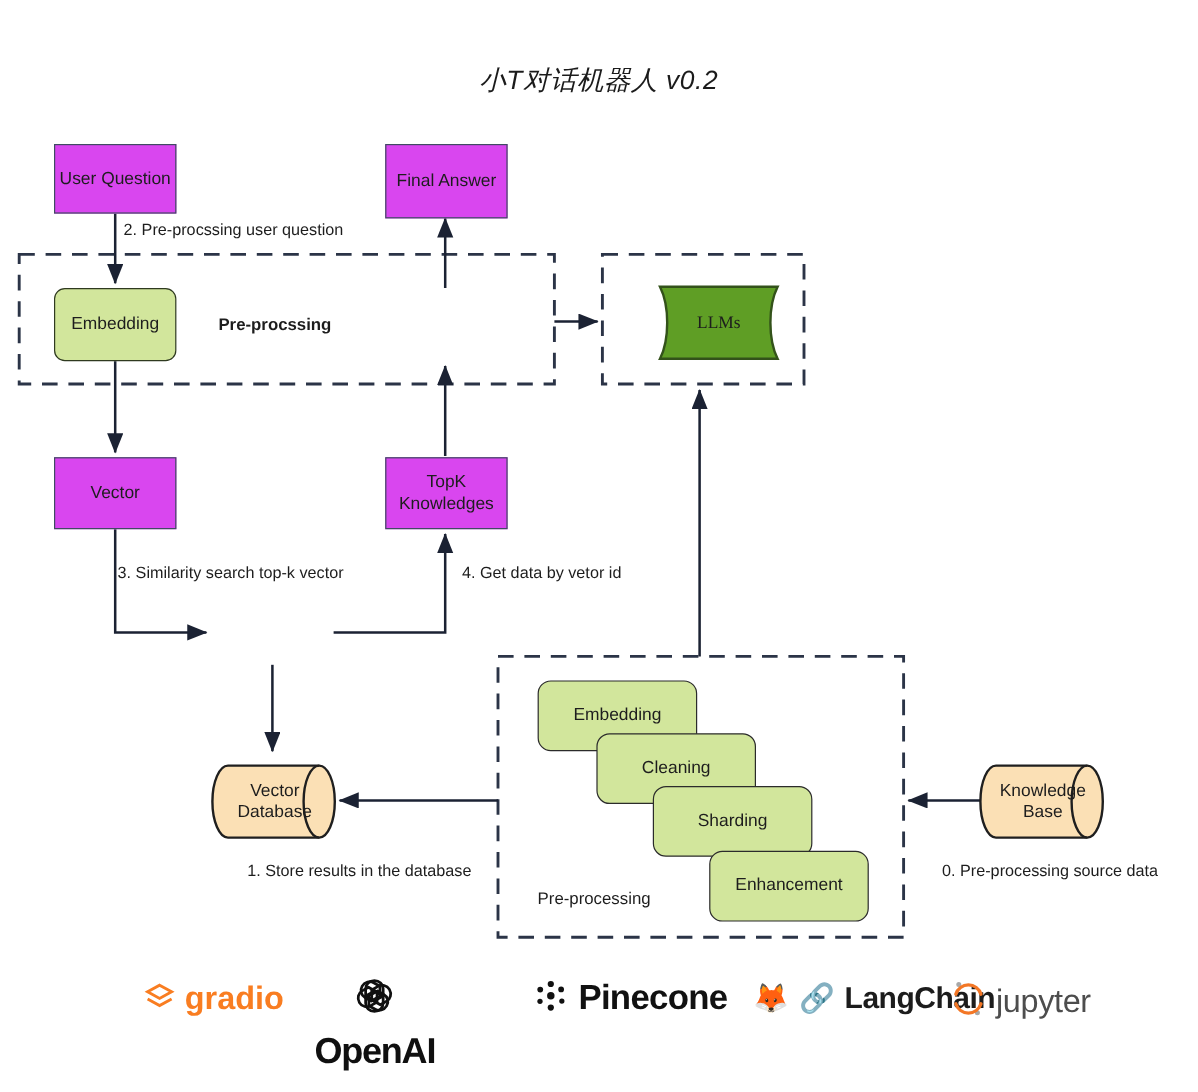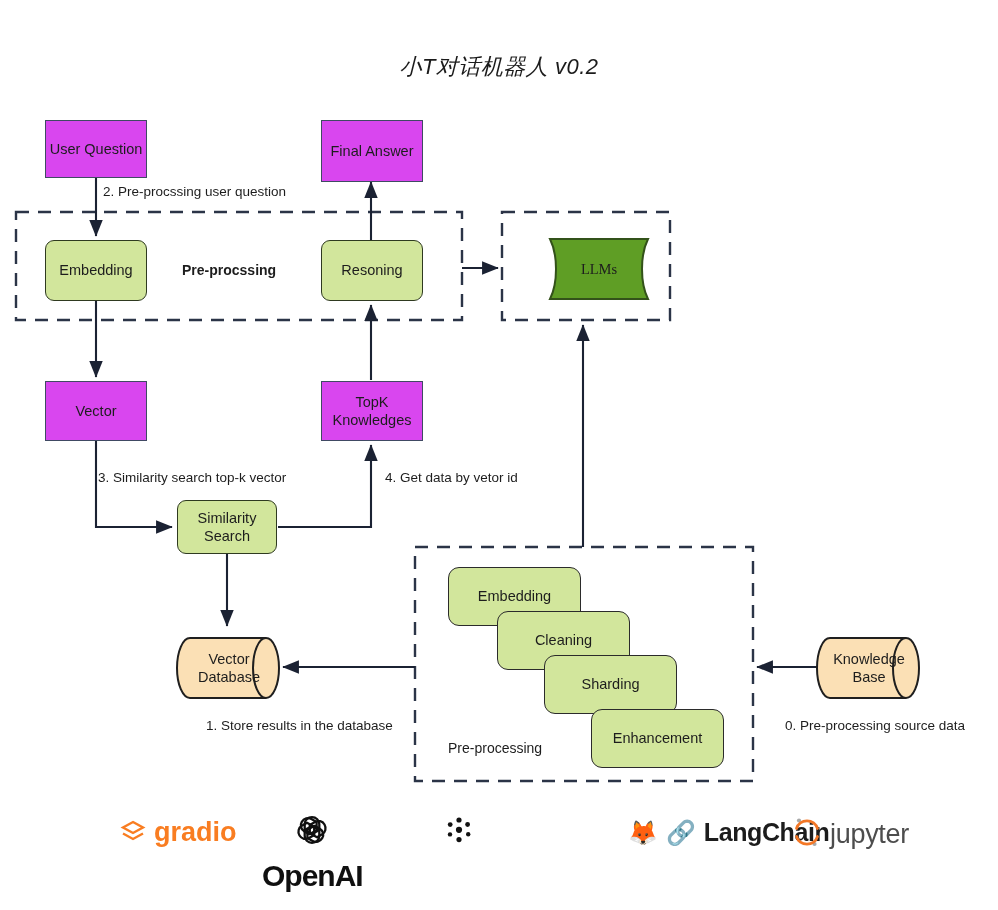--- a/index.html
+++ b/index.html
@@ -95,44 +95,37 @@
   </div>
 
   <div class="node box-gray" style="left:321px;top:120px;width:102px;height:62px;">
     <span>Final Answer</span>
   </div>
 
   <div class="node box-green" style="left:45px;top:240px;width:102px;height:61px;">
     <span>Embedding</span>
   </div>
 
-  <div class="node box-green" style="left:321px;top:240px;width:102px;height:61px;">
-    <span>Resoning</span>
-  </div>
 
   <div class="shape" style="left:540px;top:237px;width:118px;height:64px;font-family:Liberation Serif, serif;">
     <svg width="118" height="64" viewBox="0 0 118 64">
       <path d="M10,2 L108,2 C100,18 100,46 108,62 L10,62 C18,46 18,18 10,2 Z" fill="#5f9e25" stroke="#33521a" stroke-width="2"></path>
     </svg>
     <div class="shape-text">LLMs</div>
   </div>
 
   <div class="node box-gray" style="left:45px;top:381px;width:102px;height:60px;">
     <span>Vector</span>
   </div>
 
   <div class="node box-gray" style="left:321px;top:381px;width:102px;height:60px;flex-direction:column;">
     <span>TopK</span>
     <span>Knowledges</span>
   </div>
 
-  <div class="node box-green" style="left:177px;top:500px;width:100px;height:54px;flex-direction:column;">
-    <span>Similarity</span>
-    <span>Search</span>
-  </div>
 
   <div class="shape" style="left:176px;top:637px;width:106px;height:62px;">
     <svg width="106" height="62" viewBox="0 0 106 62">
       <path d="M14,1 L90,1 A13,30 0 0 1 90,61 L14,61 A13,30 0 0 1 14,1 Z" fill="#fbe0b5" stroke="#1f1f1f" stroke-width="2"></path>
       <path d="M90,1 A13,30 0 0 0 90,61" fill="none" stroke="#1f1f1f" stroke-width="2"></path>
     </svg>
     <div class="shape-text" style="flex-direction:column;padding-right:14px;">
       <span>Vector</span>
       <span>Database</span>
     </div>
@@ -211,20 +204,21 @@
             <circle cx="15" cy="5" r="2.6"></circle>
             <circle cx="23.6" cy="9.5" r="2.4"></circle>
             <circle cx="24.2" cy="19.2" r="2.2"></circle>
             <circle cx="15" cy="24.6" r="2.6"></circle>
             <circle cx="6" cy="19.4" r="2.2"></circle>
             <circle cx="6.2" cy="9.6" r="2.4"></circle>
             <circle cx="15" cy="14.8" r="3.1"></circle>
           </g>
         </svg>
       </span>
+      <span class="pinecone-text">Pinecone</span>
     </div>
 
     <div class="logo" style="left:628px;top:18px;">
       <span class="emoji">🦊</span>
       <span class="emoji">🔗</span>
       <span class="langchain-text">LangChain</span>
     </div>
 
     <div class="logo" style="left:792px;top:16px;">
       <span>

